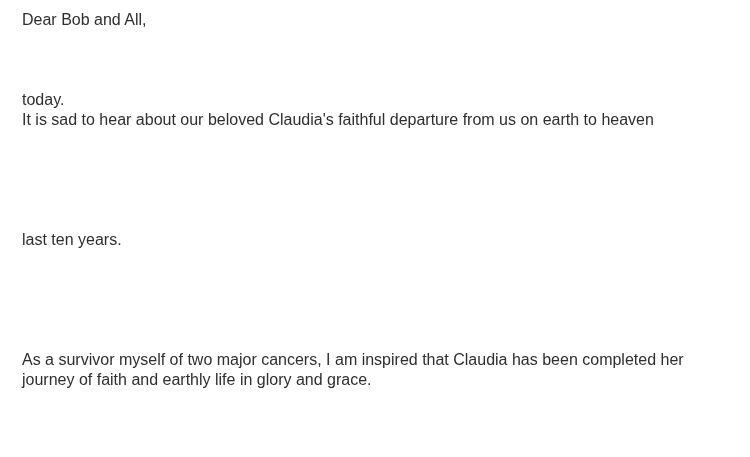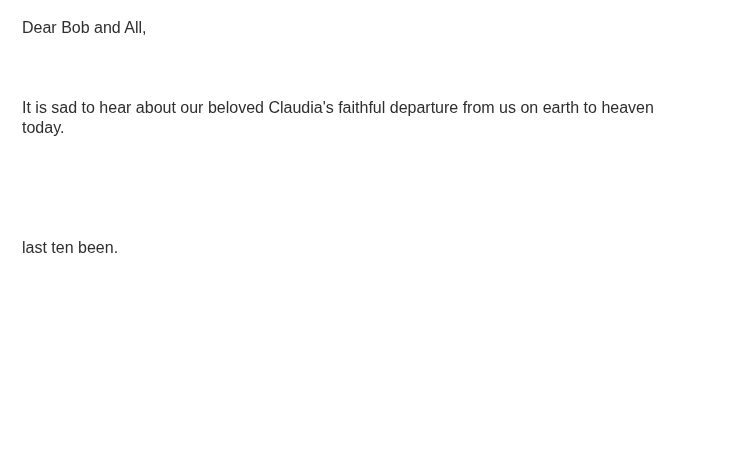--- a/index.html
+++ b/index.html
@@ -2,31 +2,34 @@
 <html><head>
 <meta charset="utf-8">
 <style>
   html, body { margin: 0; padding: 0; background: #ffffff; }
   body { width: 750px; height: 457px; overflow: hidden; }
   .letter {
     position: absolute; left: 22px; top: 10px; width: 720px;
     font-family: "Liberation Sans", sans-serif;
     font-size: 16px; line-height: 20px; color: #2e2e2e;
   }
-  .para { margin: 8px 0 20px 0; white-space: pre-wrap; }
+  .para { margin: 0 0 20px 0; white-space: pre-wrap; }
   .line { display: block; white-space: pre; }
 </style>
 </head>
 <body>
 
 <div class="letter">
   <p class="para"><span class="line">Dear Bob and All,</span></p>
 
   <p class="para">
-    <span class="line">It is sad to hear about our beloved Claudia's faithful departure from us on earth to heaven</span><span class="line">today.</span>
+    <span class="line">today.</span><span class="line">It is sad to hear about our beloved Claudia's faithful departure from us on earth to heaven</span>
   </p>
 
   <p class="para">
-    <span class="line">last ten been.</span>
+    <span class="line">last ten years.</span>
   </p>
 
+  <p class="para">
+    <span class="line">As a survivor myself of two major cancers, I am inspired that Claudia has been completed her</span><span class="line">journey of faith and earthly life in glory and grace.</span>
+  </p>
 
 </div>
 
 </body></html>

